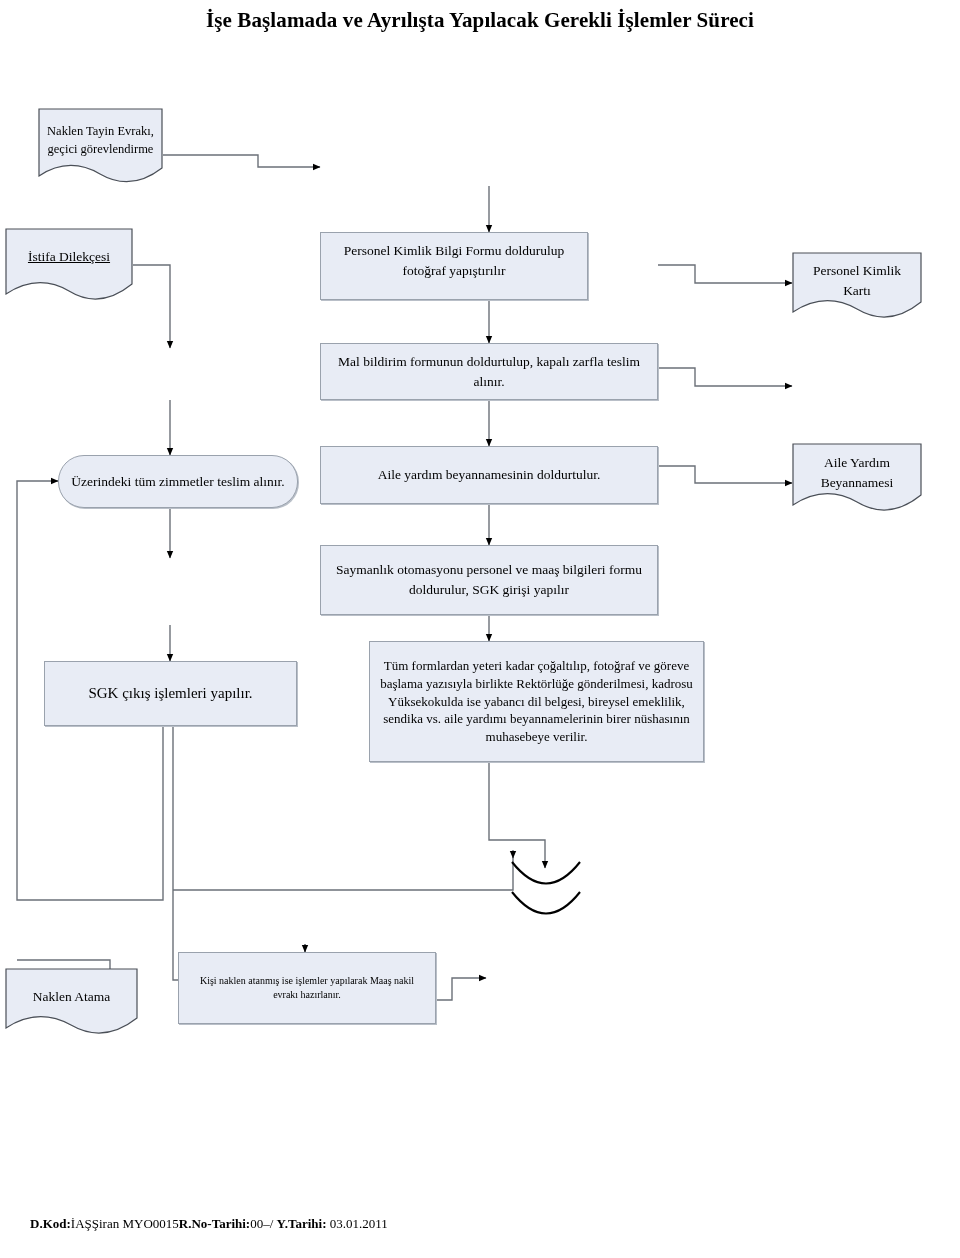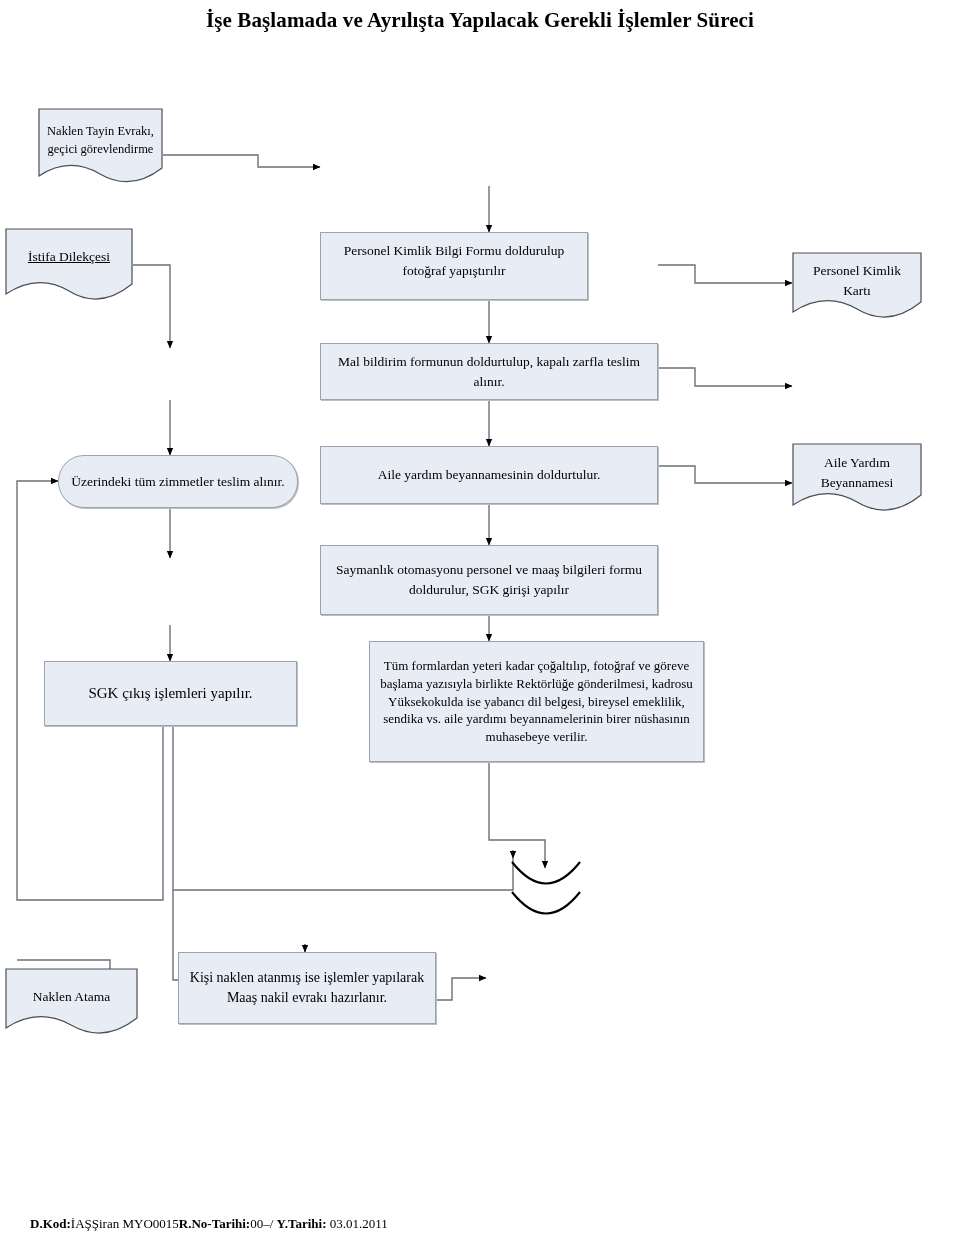--- a/index.html
+++ b/index.html
@@ -182,21 +182,21 @@
   </div>
 
   <div class="node docshape" style="left:5px;top:968px;width:133px;height:70px;">
     <svg viewBox="0 0 133 70" preserveAspectRatio="none">
       <path d="M1,1 H132 V50 Q99,76 66,57 Q33,39 1,60 Z" fill="#E8ECF5" stroke="#4a4f57" stroke-width="1.2"></path>
     </svg>
     <span style="margin-top:-12px;">Naklen Atama</span>
   </div>
 
   <div class="node proc" style="left:178px;top:952px;width:258px;height:72px;">
-    <span style="font-size:14px;">Kişi naklen atanmış ise işlemler yapılarak Maaş nakil evrakı hazırlanır.</span>
+    <span style="font-size:10px;">Kişi naklen atanmış ise işlemler yapılarak Maaş nakil evrakı hazırlanır.</span>
   </div>
 
   <div id="footer-code">
     <b>D.Kod:</b><span>İAŞŞiran MYO0015</span><b>R.No-Tarihi:</b><span>00–/ </span><b>Y.Tarihi: </b><span>03.01.2011</span>
   </div>
 
   <div id="footer-page">
     <b>Sayfa</b> <span>1 / 1</span>
   </div>
 

